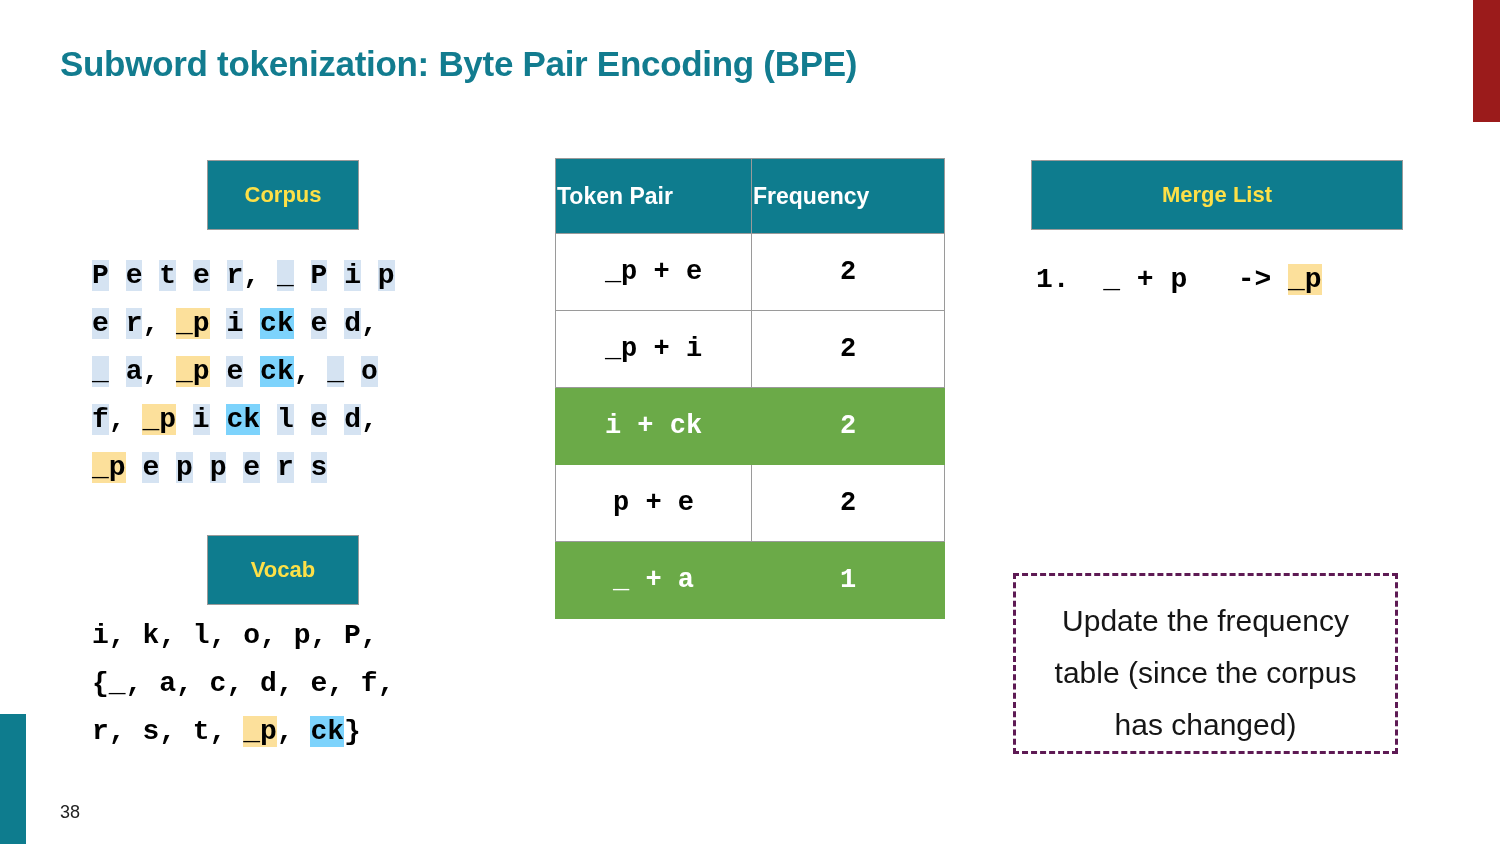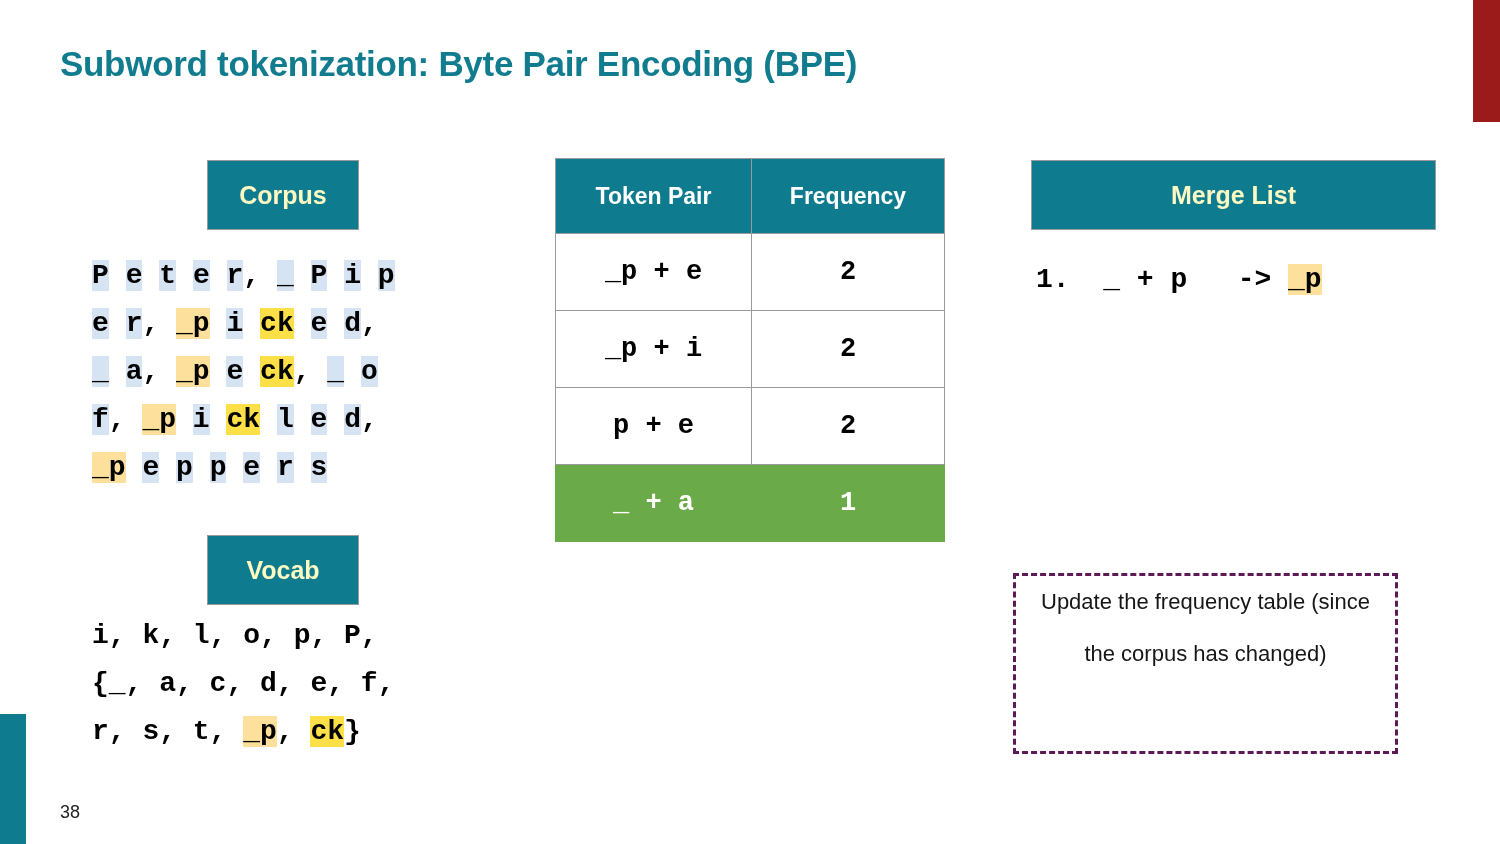--- a/index.html
+++ b/index.html
@@ -51,22 +51,22 @@
     left: 60px;
     top: 802px;
     font-size: 18px;
     color: #222222;
   }
 
   
   .section-header {
     position: absolute;
     background: #0E7C8E;
-    color: #fef9c3;
-    font-size: 25px;
+    color: #fde047;
+    font-size: 22px;
     font-weight: bold;
     display: flex;
     align-items: center;
     justify-content: center;
     border: 1px solid #9a9a9a;
     box-sizing: border-box;
   }
   #corpus-header {
     left: 207px;
     top: 160px;
@@ -75,21 +75,21 @@
   }
   #vocab-header {
     left: 207px;
     top: 535px;
     width: 152px;
     height: 70px;
   }
   #merge-header {
     left: 1031px;
     top: 160px;
-    width: 405px;
+    width: 372px;
     height: 70px;
   }
 
   
   .mono-block {
     position: absolute;
     font-family: "Liberation Mono", "DejaVu Sans Mono", monospace;
     font-size: 28px;
     font-weight: bold;
     color: #000000;
@@ -106,21 +106,21 @@
   }
   #merge-text {
     left: 1036px;
     top: 258px;
     line-height: 44px;
   }
 
   
   .hl-blue   { background: #D5E3F2; }
   .hl-yellow { background: #FCE09B; }
-  .hl-orange { background: #fde047; }
+  .hl-orange { background: #7dd3fc; }
   .hl-none   { background: transparent; }
 
   
   #freq-table {
     position: absolute;
     left: 555px;
     top: 158px;
     width: 389px;
     border-collapse: collapse;
     table-layout: fixed;
@@ -128,21 +128,21 @@
   #freq-table col.c1 { width: 196px; }
   #freq-table col.c2 { width: 193px; }
   #freq-table th {
     background: #0E7C8E;
     color: #ffffff;
     font-size: 23px;
     font-weight: bold;
     height: 72px;
     border: 1px solid #9a9a9a;
     font-family: "Liberation Sans", sans-serif;
-    text-align: center;
+    text-align: left;
   }
   #freq-table td {
     height: 74px;
     border: 1px solid #9a9a9a;
     text-align: center;
     font-family: "Liberation Mono", "DejaVu Sans Mono", monospace;
     font-size: 27px;
     font-weight: bold;
     color: #000000;
     white-space: pre;
@@ -156,24 +156,24 @@
   
   #update-callout {
     position: absolute;
     left: 1013px;
     top: 573px;
     width: 385px;
     height: 181px;
     border: 3px dashed #5E1A54;
     box-sizing: border-box;
     display: flex;
-    align-items: flex-start;
+    align-items: flex-end;
     justify-content: center;
     text-align: center;
-    font-size: 22px;
+    font-size: 30px;
     color: #161616;
     line-height: 52px;
     padding: 0 22px;
   }
 </style>
 </head>
 <body>
 
 <div id="red-bar"></div>
 <div id="teal-bar"></div>
@@ -203,20 +203,24 @@
   </thead>
   <tbody id="freq-table-body">
       <tr>
         <td>_p + e</td>
         <td>2</td>
       </tr>
       <tr>
         <td>_p + i</td>
         <td>2</td>
       </tr>
+      <tr class="row-green">
+        <td>i + ck</td>
+        <td>2</td>
+      </tr>
       <tr>
         <td>p + e</td>
         <td>2</td>
       </tr>
       <tr class="row-green">
         <td>_ + a</td>
         <td>1</td>
       </tr>
     </tbody>
 </table>

